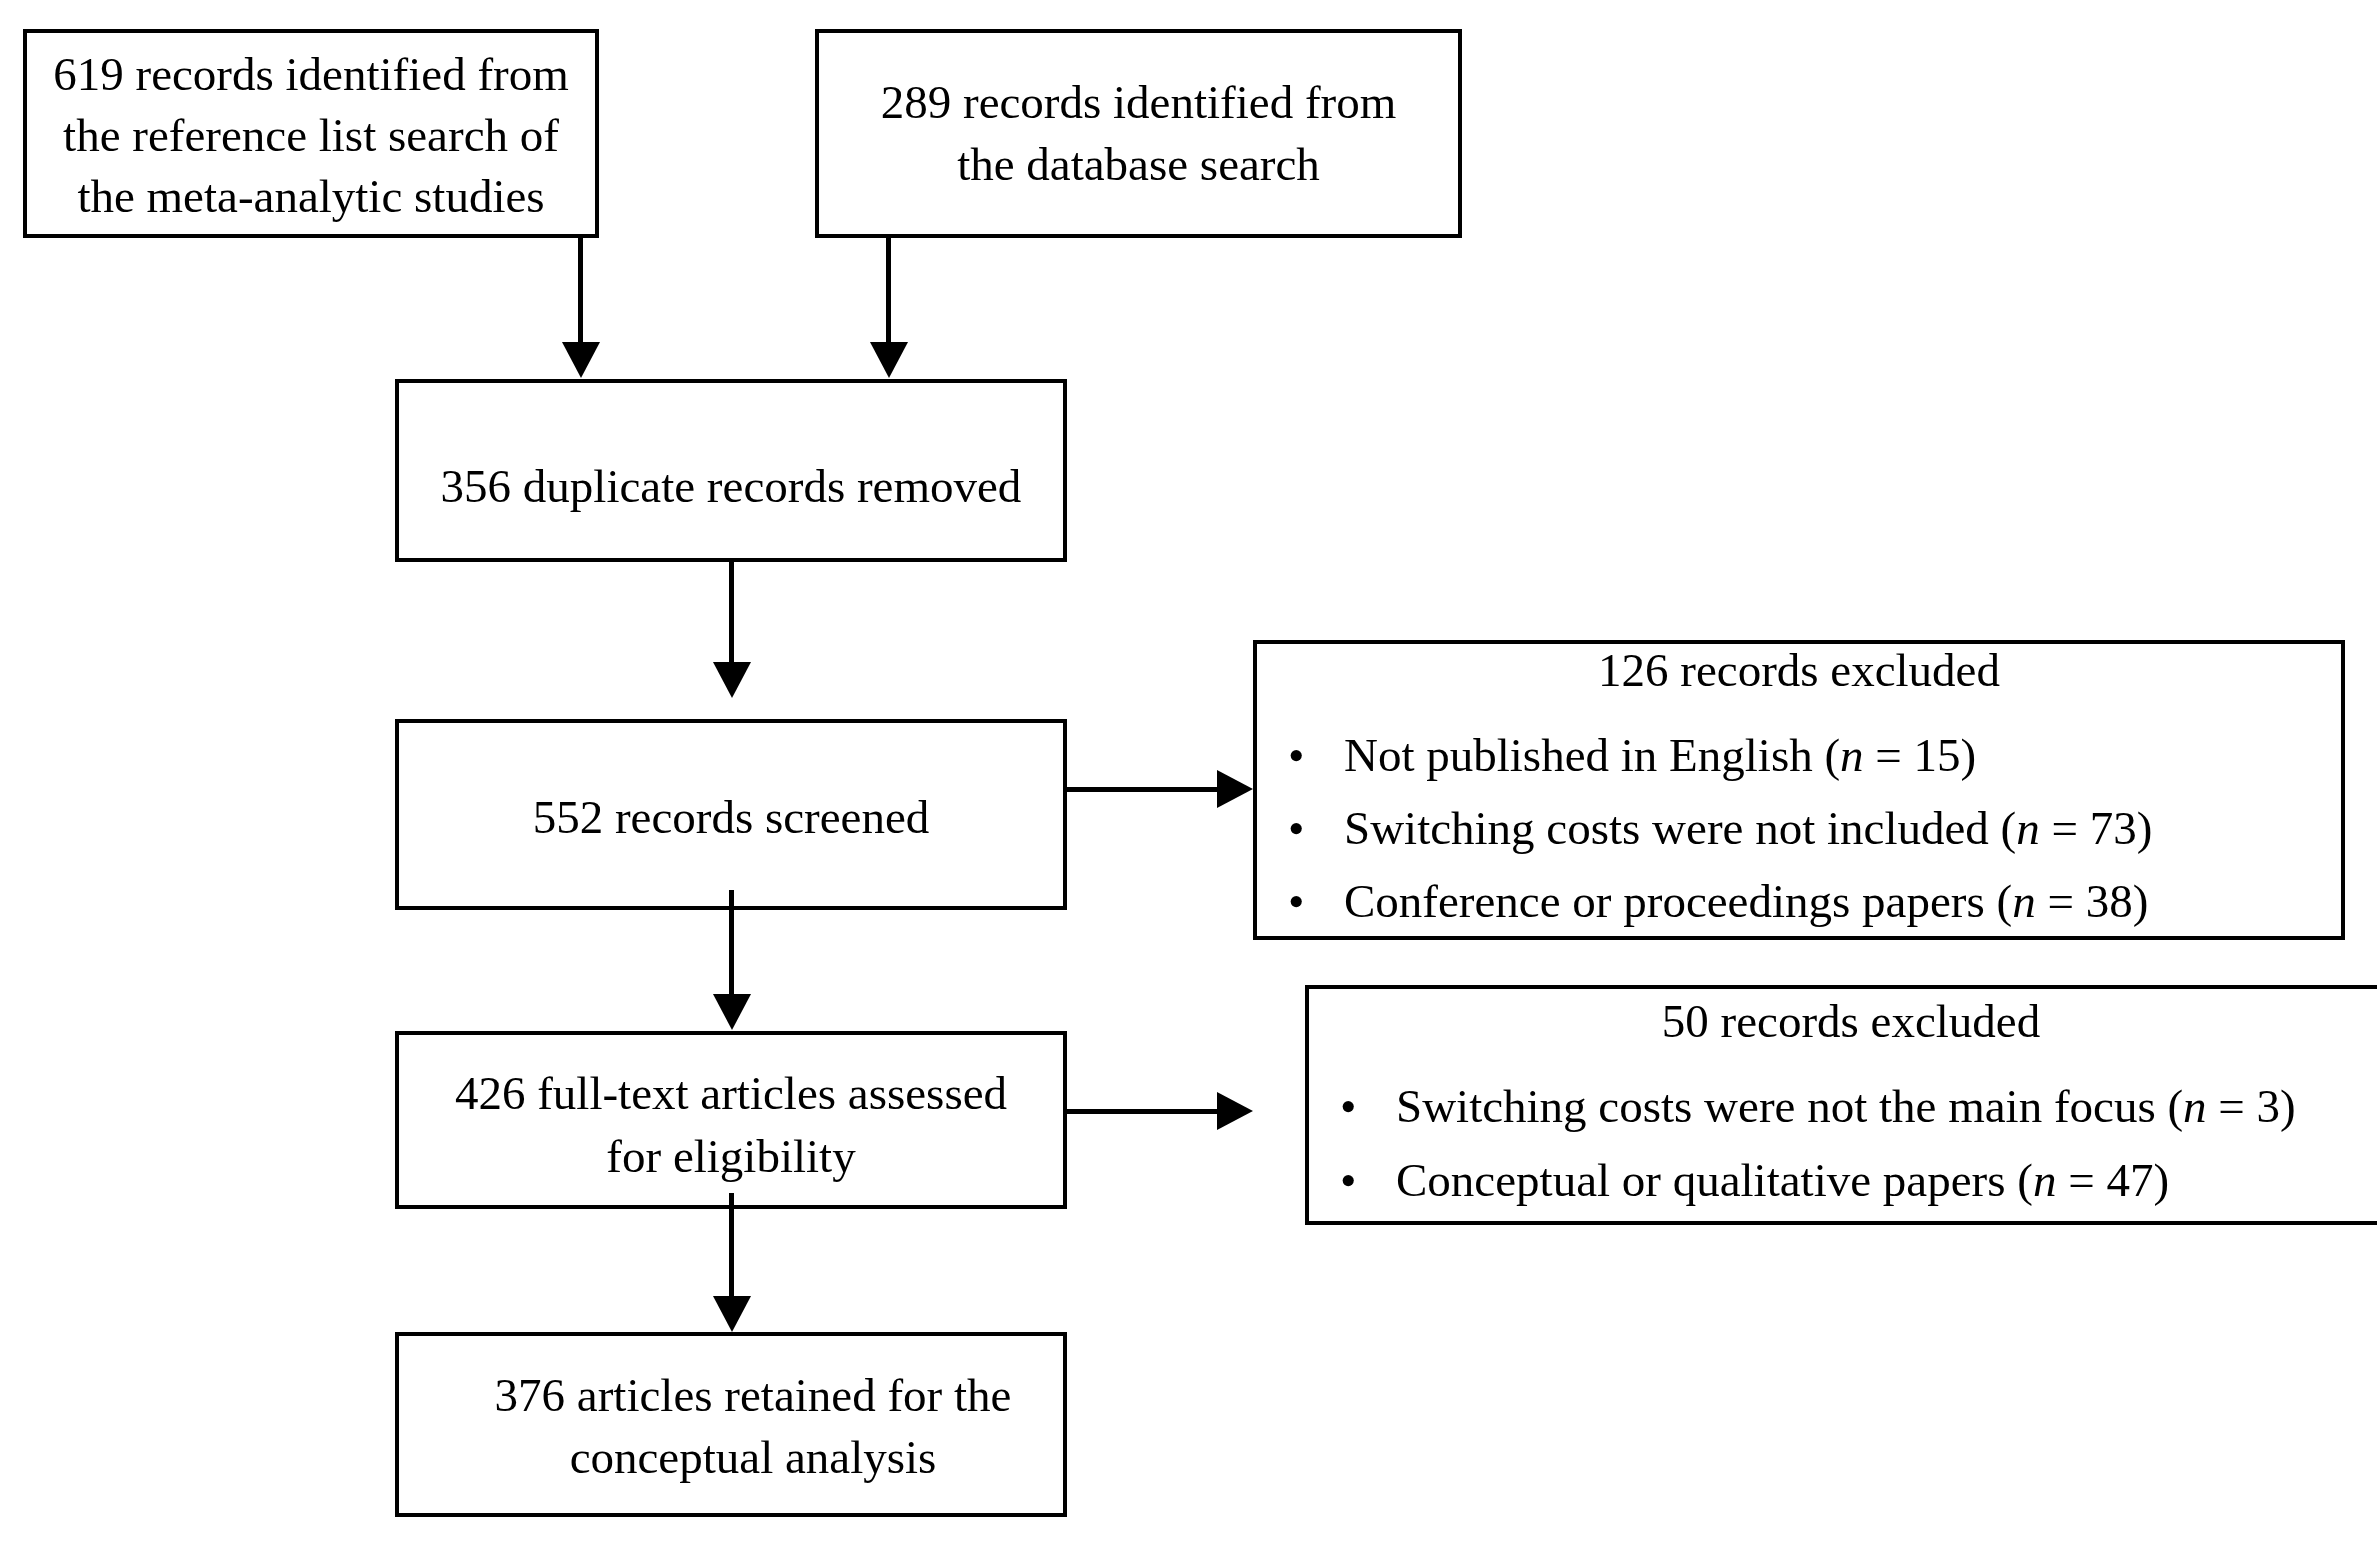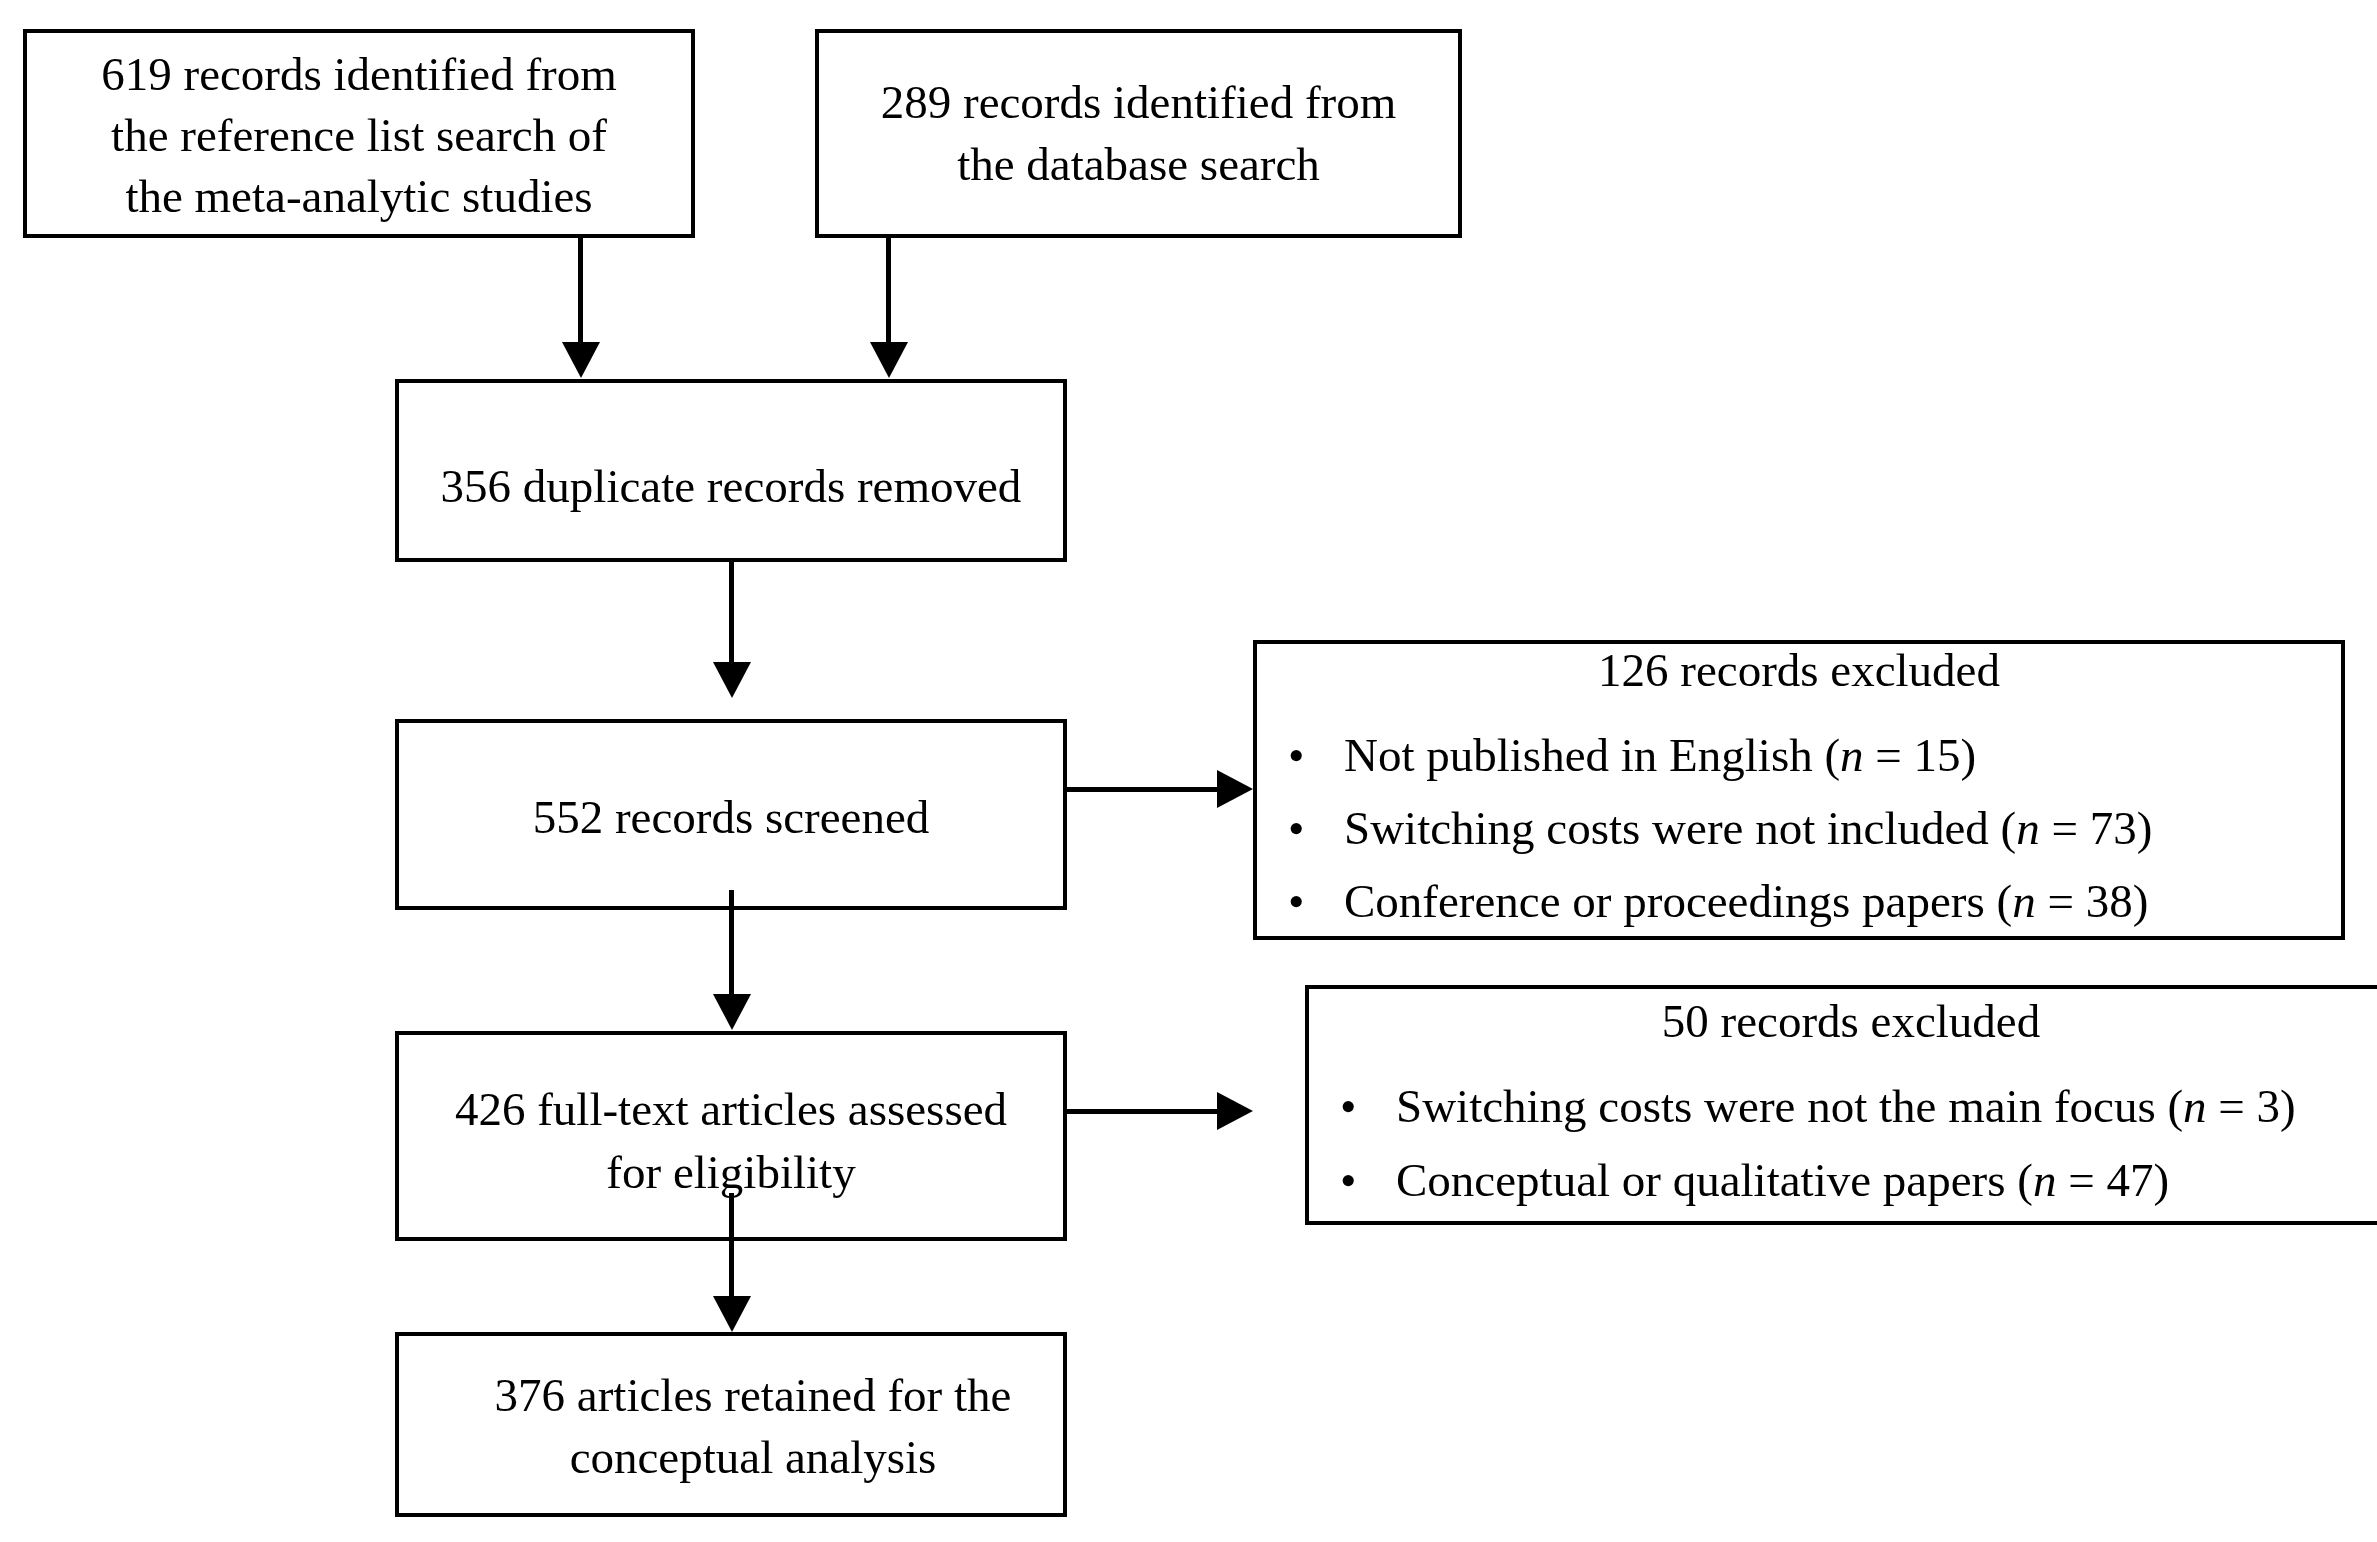--- a/index.html
+++ b/index.html
@@ -30,21 +30,21 @@
     justify-content: center;
     text-align: center;
   }
   .node .line {
     display: block;
     white-space: nowrap;
   }
 
   
   #node-reference-search {
-    left: 23px;  top: 29px;  width: 672px;  height: 209px;
+    left: 23px;  top: 29px;  width: 576px;  height: 209px;
     font-size: 47px;
     line-height: 1.30;
     padding-top: 3.9px;
   }
   #node-database-search {
     left: 815px; top: 29px; width: 647px; height: 209px;
     font-size: 47px;
     line-height: 1.30;
   }
 
@@ -54,21 +54,21 @@
     font-size: 47px;
     padding-top: 31px;
   }
   #node-screened {
     left: 395px;  top: 699px; width: 672px; height: 191px;
     font-size: 47px;
     padding-top: 5.2px;
     margin-top: 20px;
   }
   #node-fulltext {
-    left: 395px;  top: 1031px; width: 672px; height: 210px;
+    left: 395px;  top: 1031px; width: 672px; height: 178px;
     font-size: 47px;
     line-height: 1.32;
     padding-top: 9px;
   }
   #node-retained {
     left: 395px;  top: 1332px; width: 672px; height: 185px;
     font-size: 47px;
     line-height: 1.32;
     padding-top: 2.6px;
     padding-left: 44px;

